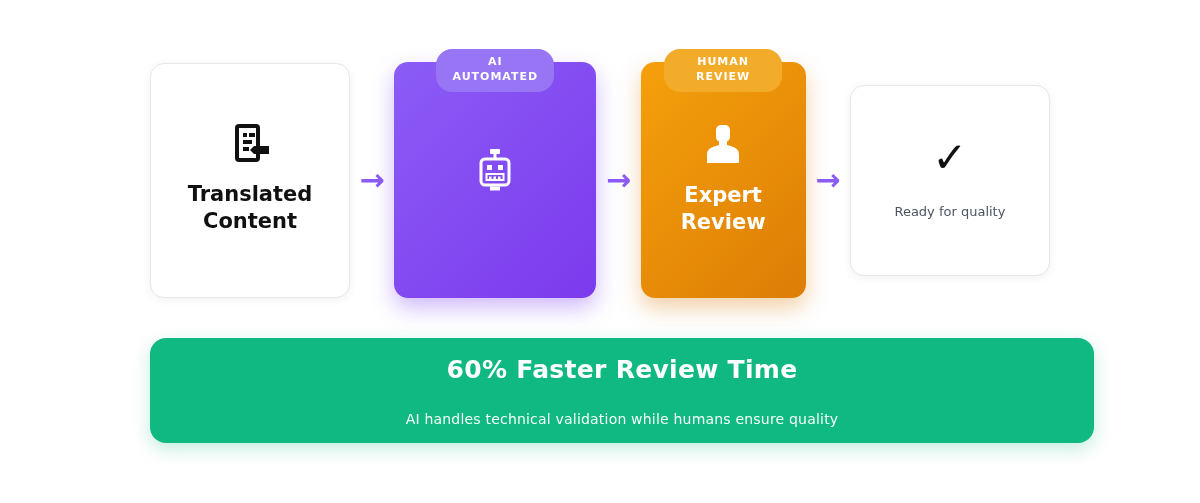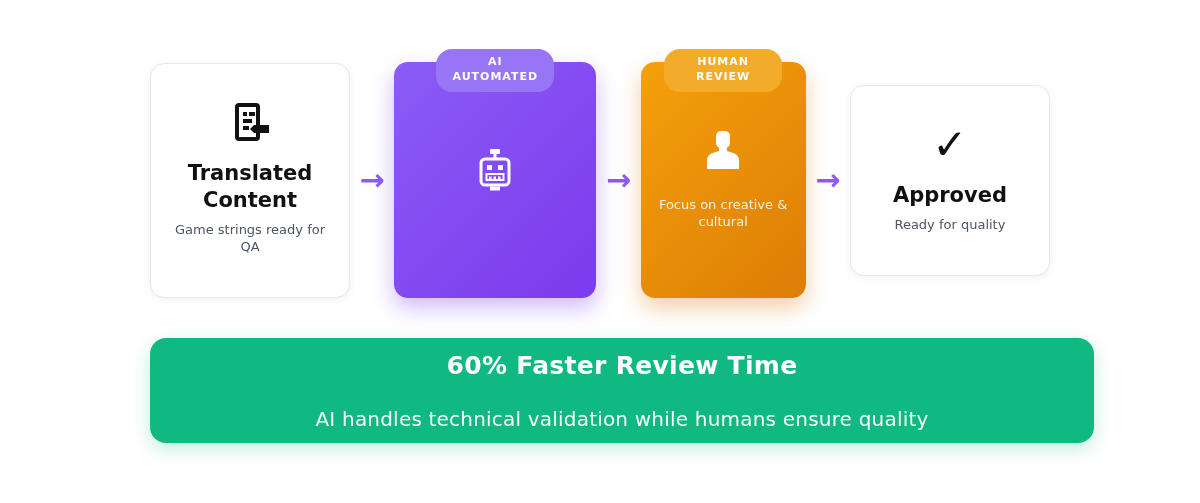--- a/index.html
+++ b/index.html
@@ -77,21 +77,21 @@
   
   .banner {
     position: absolute; left: 150px; top: 338px; width: 944px; height: 105px;
     background: #10b981;
     border-radius: 16px;
     box-shadow: 0 6px 18px rgba(16,185,129,0.25);
     display: flex; flex-direction: column; align-items: center; justify-content: center;
     text-align: center; color: #ffffff;
   }
   .banner .banner-title { font-size: 25px; font-weight: bold; letter-spacing: 0.3px; }
-  .banner .banner-subtitle { font-size: 20px; margin-top: 27px; color: rgba(255,255,255,0.96); letter-spacing: 0.2px; }
+  .banner .banner-subtitle { font-size: 14px; margin-top: 27px; color: rgba(255,255,255,0.96); letter-spacing: 0.2px; }
 </style>
 </head>
 <body>
 
 <div class="canvas">
 
   <div class="flow">
 
     <div class="card plain card-1">
       <div class="icon-wrap">
@@ -99,21 +99,20 @@
           <rect x="9" y="3" width="21" height="34" rx="2" fill="none" stroke="#111111" stroke-width="4"></rect>
           <rect x="15" y="10" width="4" height="4" fill="#111111"></rect>
           <rect x="21" y="10" width="6" height="4" fill="#111111"></rect>
           <rect x="15" y="17" width="9" height="4" fill="#111111"></rect>
           <rect x="15" y="24" width="6" height="4" fill="#111111"></rect>
           <polygon points="26,23 22,27 26,31" fill="#111111"></polygon>
           <rect x="26" y="23" width="15" height="8" fill="#111111"></rect>
         </svg>
       </div>
       <div class="title">Translated Content</div>
-      <div class="subtitle">Game strings ready for QA</div>
     </div>
 
     <div class="arrow">→</div>
 
     <div class="card purple">
       <div class="badge badge-purple">AI AUTOMATED</div>
       <div class="icon-wrap">
         <svg width="44" height="46" viewBox="0 0 44 46" aria-hidden="true">
           <rect x="17" y="1" width="10" height="5" rx="1" fill="#ffffff"></rect>
           <rect x="20.5" y="6" width="3" height="5" fill="#ffffff"></rect>
@@ -132,30 +131,29 @@
     <div class="arrow">→</div>
 
     <div class="card orange">
       <div class="badge badge-orange">HUMAN REVIEW</div>
       <div class="icon-wrap">
         <svg width="44" height="44" viewBox="0 0 44 44" aria-hidden="true">
           <rect x="15" y="3" width="14" height="17" rx="5" fill="#ffffff"></rect>
           <path d="M18 19 h8 v4 l5 1.5 q7 2 7 8 v8.5 H6 v-8.5 q0-6 7-8 l5-1.5 z" fill="#ffffff"></path>
         </svg>
       </div>
-      <div class="subtitle">Focus on creative &amp; cultural</div>
+      <div class="title">Expert Review</div>
     </div>
 
     <div class="arrow">→</div>
 
     <div class="card plain card-4">
       <div class="icon-wrap">
         <span class="check-glyph">✓</span>
       </div>
-      <div class="title">Approved</div>
       <div class="subtitle">Ready for quality</div>
     </div>
 
   </div>
 
   <div class="banner">
     <div class="banner-title">60% Faster Review Time</div>
     <div class="banner-subtitle">AI handles technical validation while humans ensure quality</div>
   </div>
 

